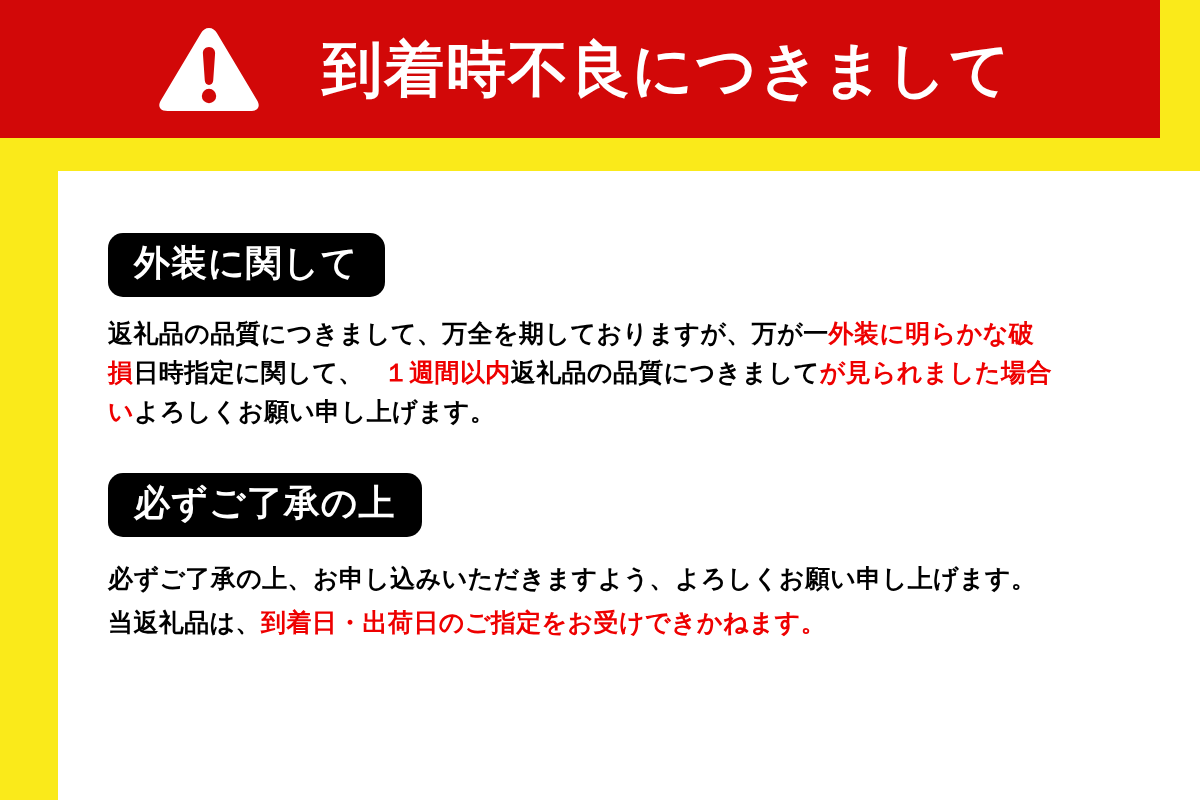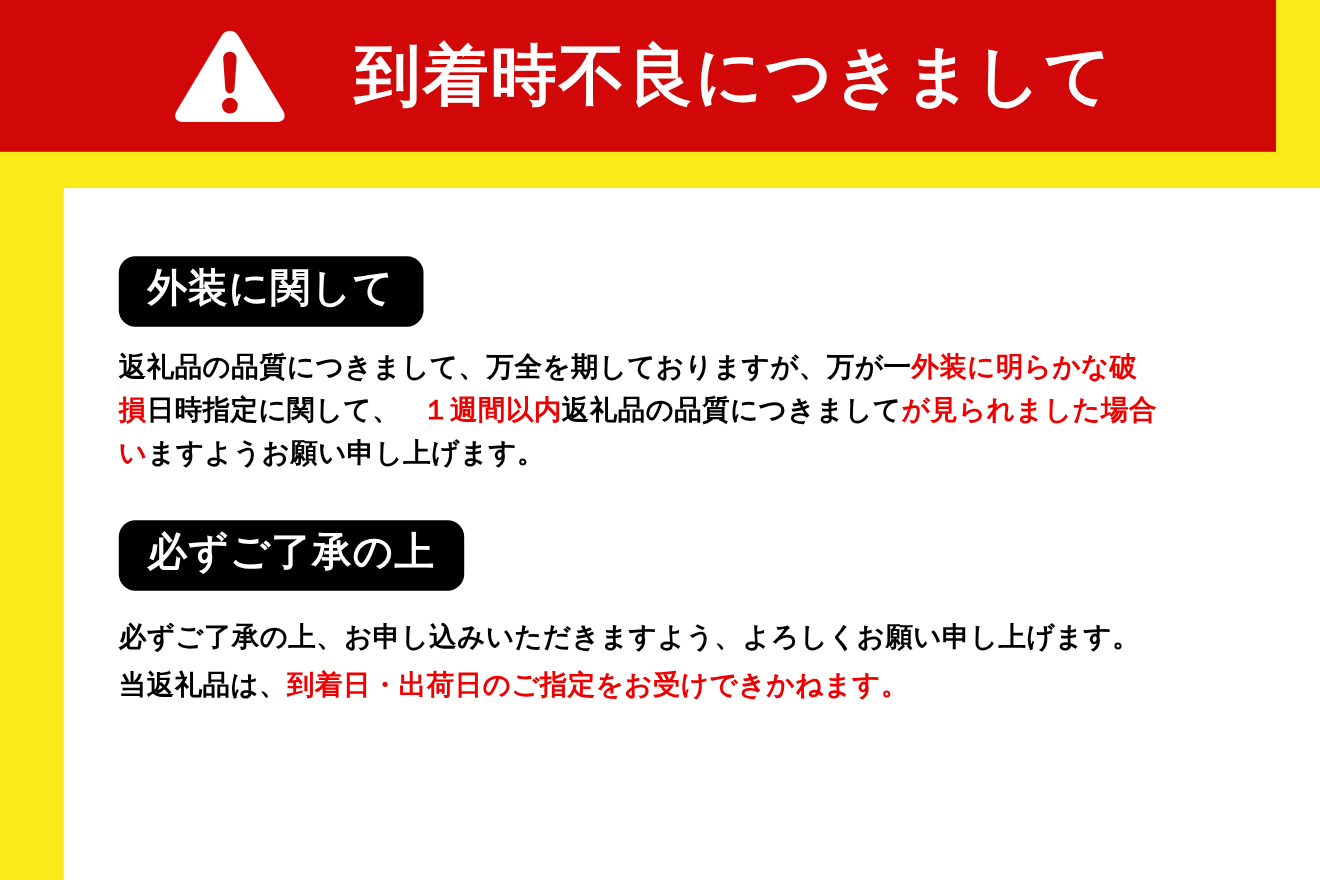--- a/index.html
+++ b/index.html
@@ -130,21 +130,21 @@
       <div class="section" id="section-packaging">
         <div class="section-badge">外装に関して</div>
         <div class="section-body">
           <div class="line">
             <span class="txt-black">返礼品の品質につきまして、万全を期しておりますが、万が一</span><span class="txt-red">外装に明らかな破</span>
           </div>
           <div class="line">
             <span class="txt-red">損</span><span class="txt-black">日時指定に関して、</span><span class="gap-space"></span><span class="txt-red">１週間以内</span><span class="txt-black">返礼品の品質につきまして</span><span class="txt-red">が見られました場合</span>
           </div>
           <div class="line">
-            <span class="txt-red">い</span><span class="txt-black">ますようお願い申し上げます。</span>
+            <span class="txt-red">い</span><span class="txt-black">よろしくお願い申し上げます。</span>
           </div>
         </div>
       </div>
 
       <div class="section" id="section-shipping">
         <div class="section-badge">必ずご了承の上</div>
         <div class="section-body">
           <div class="line">
             <span class="txt-black">必ずご了承の上、お申し込みいただきますよう、よろしくお願い申し上げます。</span>
           </div>

